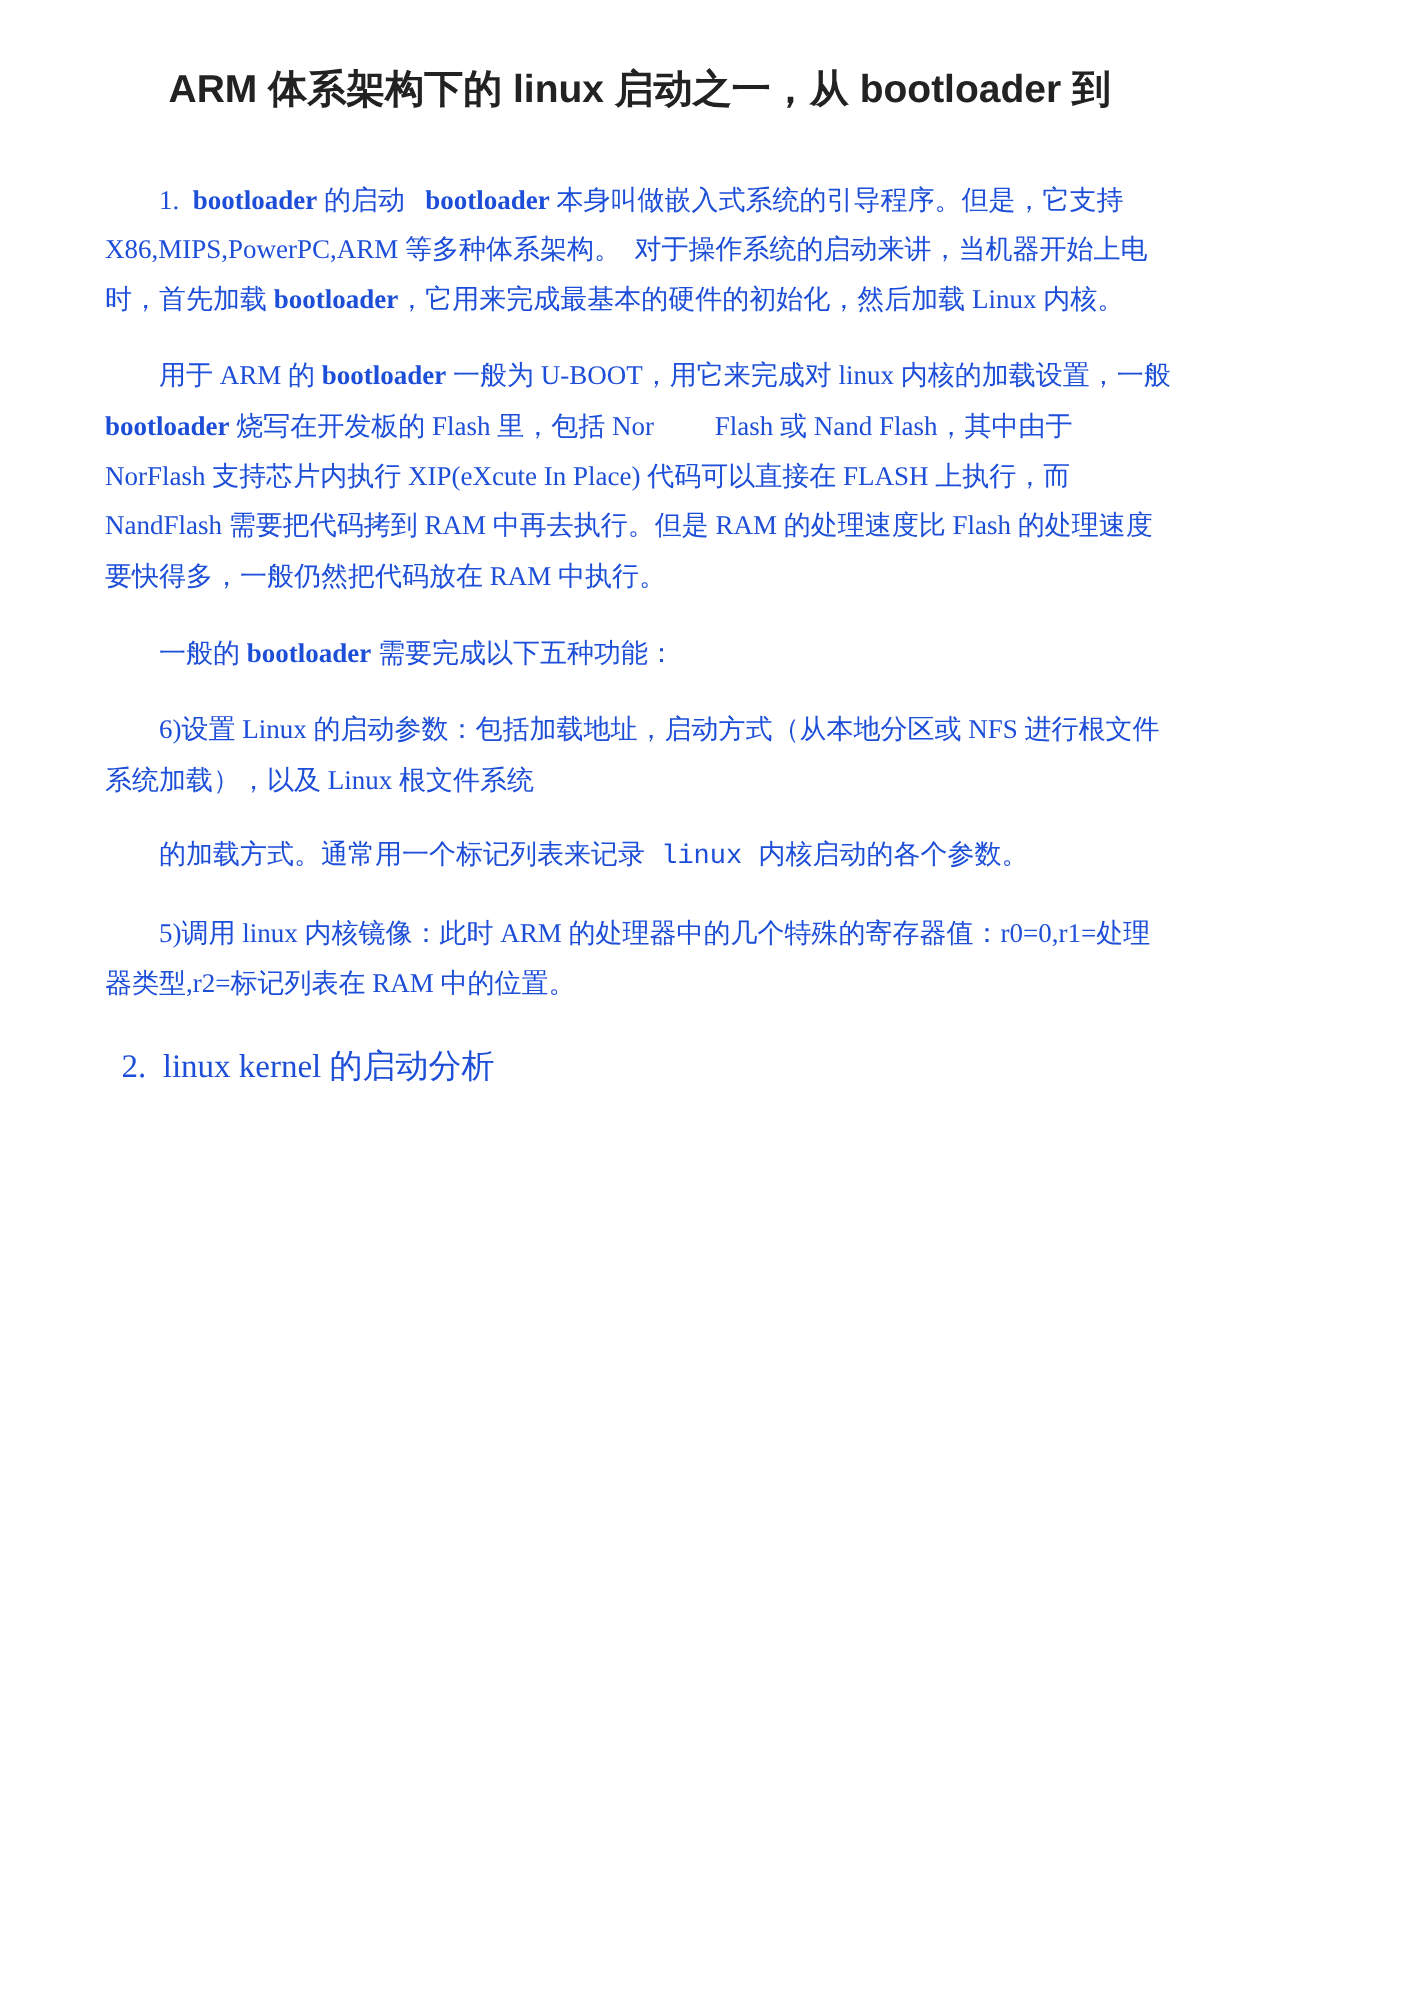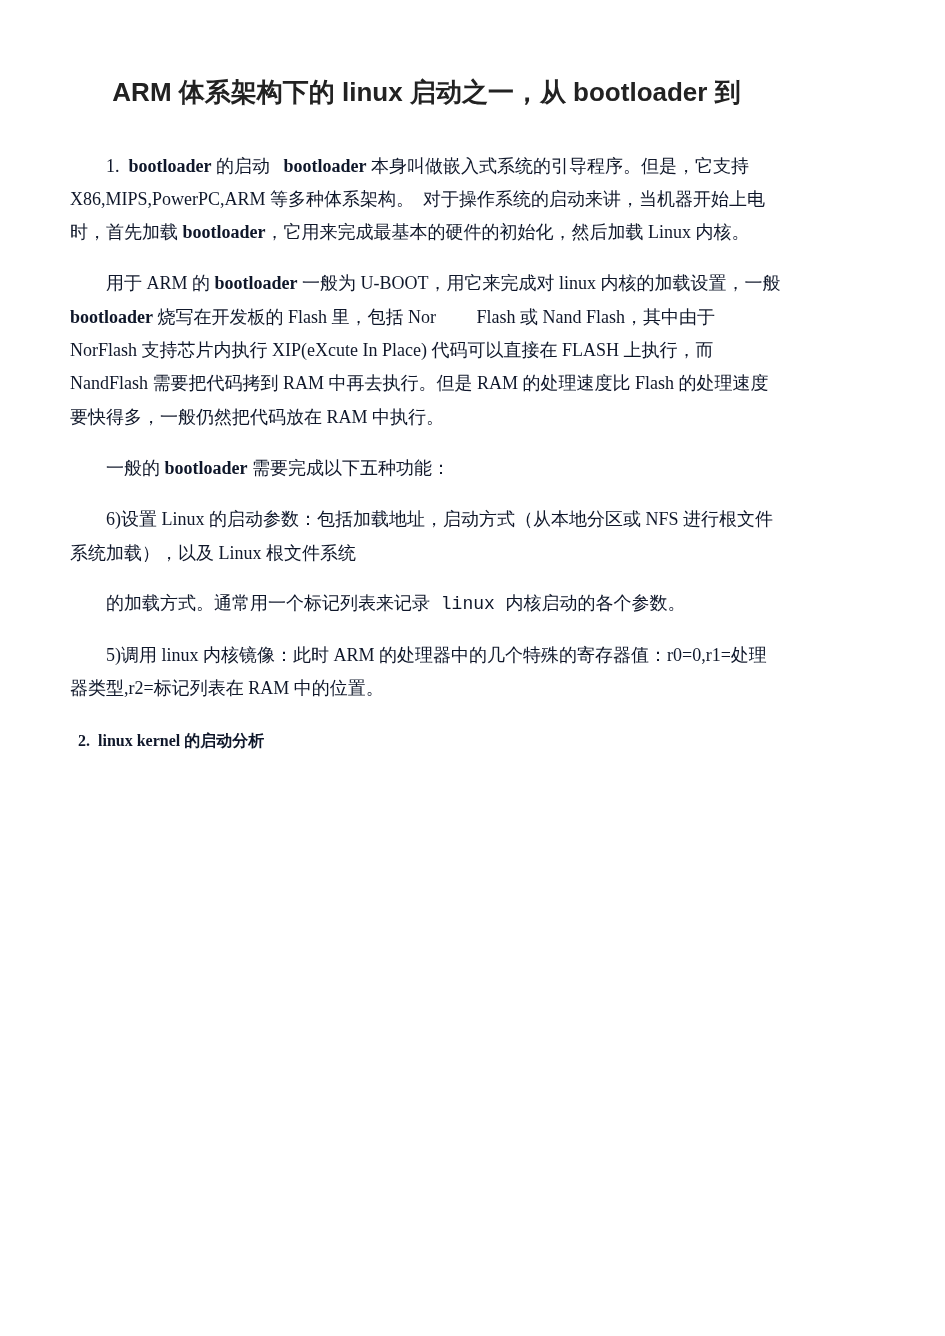--- a/index.html
+++ b/index.html
@@ -14,36 +14,36 @@
       font-size: 18px;
       color: #222222;
       width: 945px;
       min-height: 1336px;
     }
 
     .page-container {
       width: 853px;
       min-height: 1336px;
       background: #ffffff;
-      padding: 72px 70px 60px 70px;
+      padding: 39px 70px 60px 70px;
     }
 
     .title {
       text-align: center;
       font-size: 26px;
       font-weight: bold;
       color: #222222;
       line-height: 1.6;
       margin-bottom: 36px;
       font-family: "Microsoft YaHei", "微软雅黑", sans-serif;
     }
 
     .content {
       font-size: 18px;
-      color: #0f172a;
+      color: #1d4ed8;
       line-height: 1.85;
     }
 
     .paragraph {
       margin-bottom: 18px;
       text-indent: 2em;
     }
 
     .paragraph.no-indent {
       text-indent: 0;
@@ -81,17 +81,17 @@
 
     <p class="paragraph no-indent" style="text-indent:2em;font-family:Liberation Mono, monospace;">
       <span>的加载方式。通常用一个标记列表来记录 linux 内核启动的各个参数。</span>
     </p>
 
     <p class="paragraph">
       <span>5)调用 linux 内核镜像：此时 ARM 的处理器中的几个特殊的寄存器值：r0=0,r1=处理器类型,r2=标记列表在 RAM 中的位置。</span>
     </p>
 
     <p class="paragraph no-indent" style="text-indent:0; margin-top:10px;">
-      <span style="font-size:16px; font-weight:bold;">&nbsp;&nbsp;2.&nbsp; linux kernel 的启动分析</span>
+      <span style="font-size:22px; font-weight:normal;">&nbsp;&nbsp;2.&nbsp; linux kernel 的启动分析</span>
     </p>
 
   </div>
 </div>
 
 </body></html>

